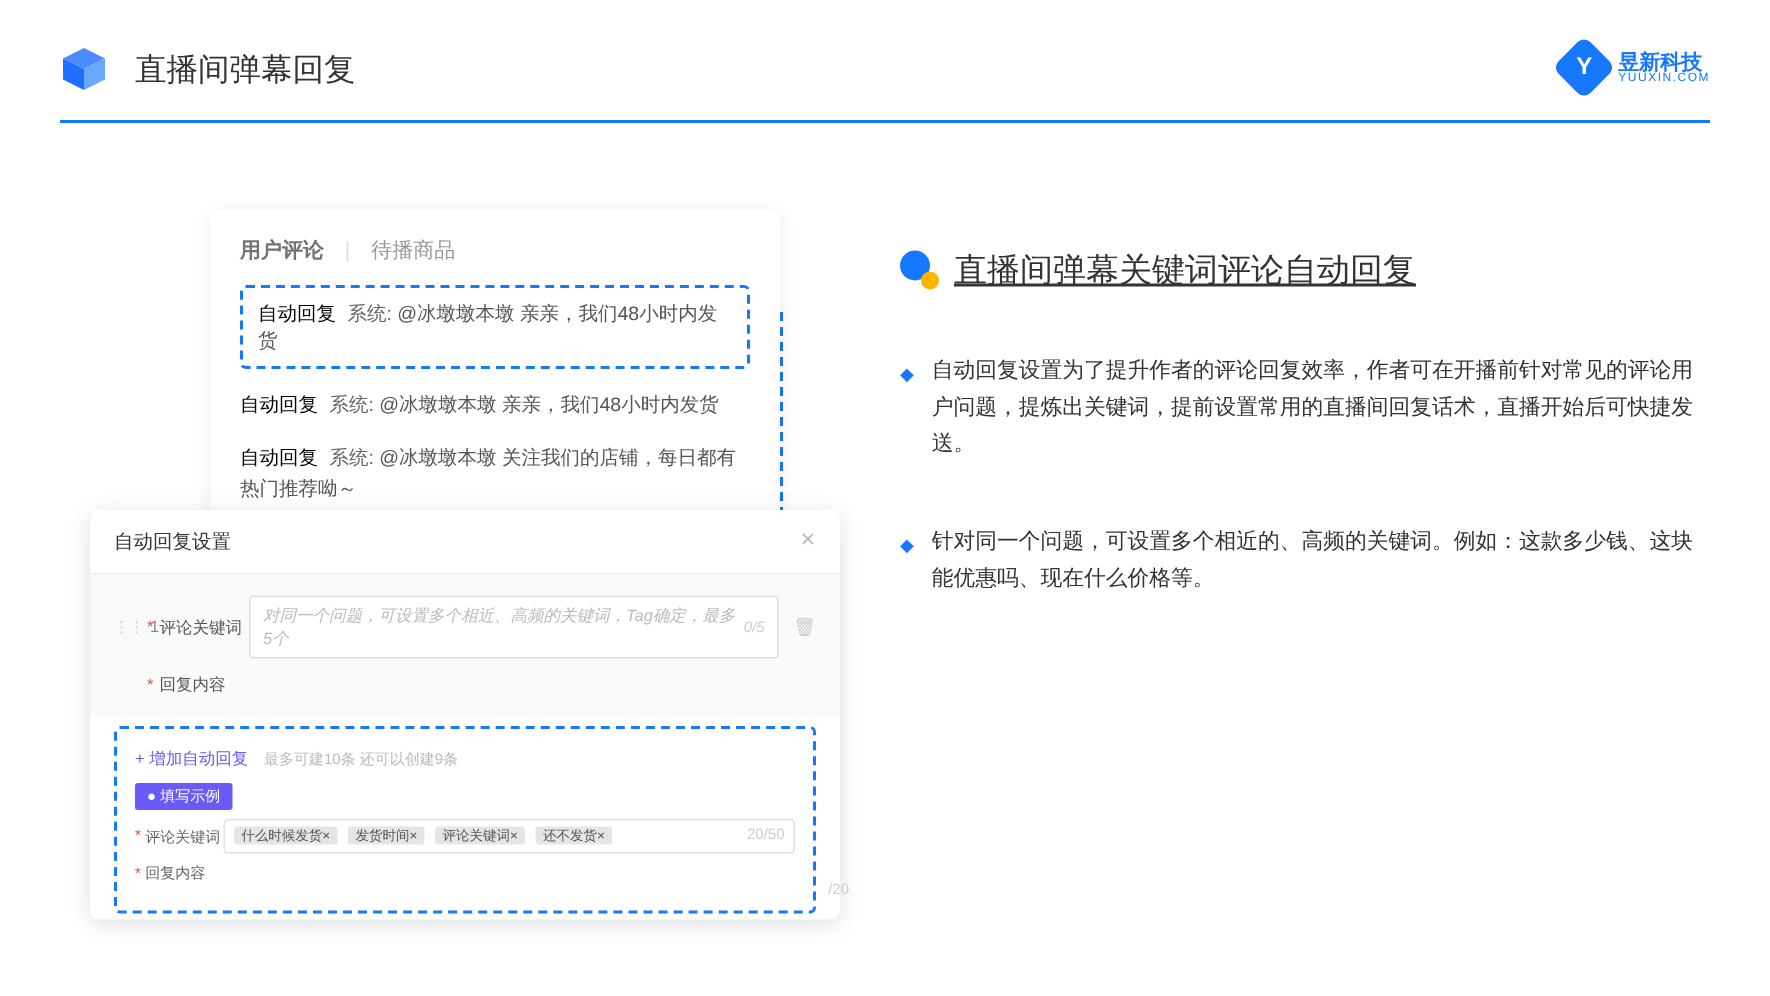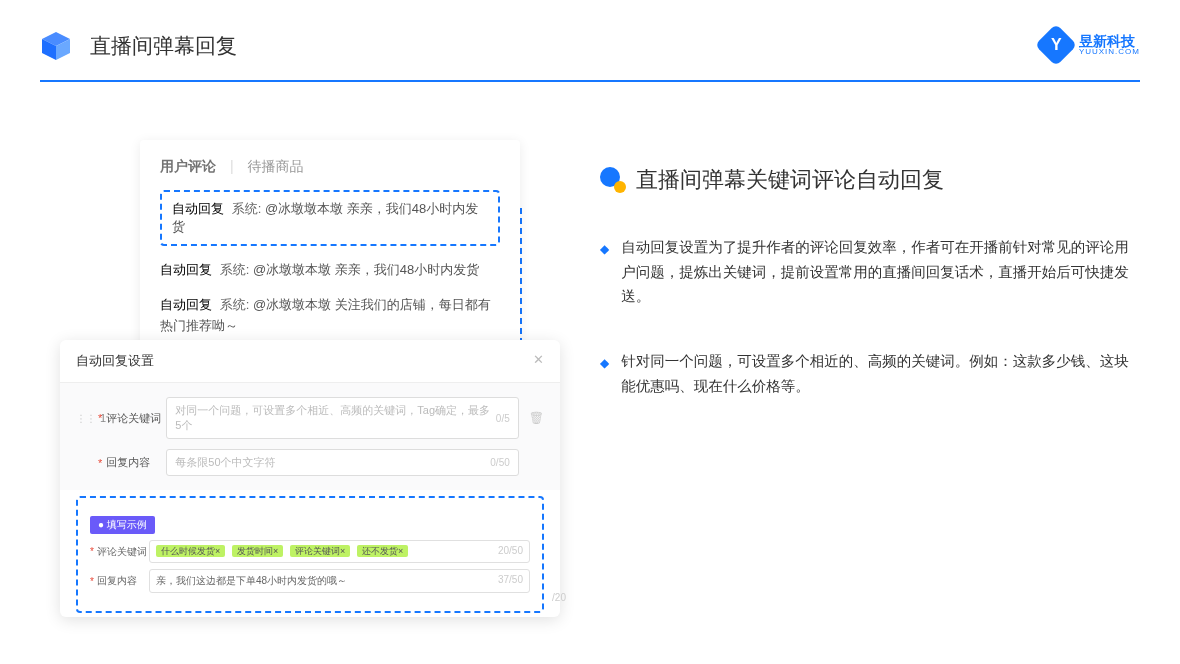--- a/index.html
+++ b/index.html
@@ -32,46 +32,46 @@
 .panel2 { position: absolute; left: 0; top: 200px; width: 500px; background: #fff; box-shadow: 0 3px 16px rgba(0,0,0,0.12); border-radius: 6px; z-index: 3; padding-bottom: 4px;}
 .modal-head { display:flex; justify-content:space-between; padding: 12px 16px; border-bottom: 1px solid #eee; font-size: 13px; color: #333;}
 .close-x { color: #bbb; cursor:pointer; }
 
 .form-stack { padding: 14px 16px 4px; background:#fafafb; }
 .form-row { display:flex; align-items:center; margin-bottom: 10px; font-size: 11px; }
 .row-idx { width: 22px; color:#888; display:flex; align-items:center;}
 .row-idx .drag { color:#ccc; margin-right:4px; font-size:10px;}
 .req { color:#e84a3a; margin-right:4px; }
 .lbl { width: 60px; color:#555; }
-.inp { flex:1; border:1px solid #ddd; border-radius:3px; padding: 5px 8px; color:#bbb; font-size:11px; background:#fff; display:flex; justify-content:space-between; align-items:center;}
+.inp { flex:1; border:1px solid #ddd; border-radius:3px; padding: 5px 8px; color:#bbb; font-size:11px; background:#fff; display:flex; justify-content:space-between; align-items:center;font-style:italic;}
 .cnt { color:#ccc; font-size:10px; }
 .trash { color:#ccc; margin-left: 10px; font-size:12px; }
 
 .dashed-block { margin: 6px 16px 0; border: 2px dashed #1677ff; border-radius:4px; padding: 10px 12px 12px; position:relative;}
 .add-link { color:#6a5af9; font-size:11px; }
 .add-hint { color:#bbb; font-size:10px; margin-left:6px; }
 .example-badge { display:inline-block; background:#6a5af9; color:#fff; font-size:10px; padding:2px 8px; border-radius:2px; margin: 8px 0 6px; }
 .ex-row { display:flex; align-items:center; font-size:10px; margin-bottom:6px; }
 .ex-lbl { width:52px; color:#666; }
 .ex-req { color:#e84a3a; margin-right:3px;}
 .ex-inp { flex:1; border:1px solid #e0e0e0; border-radius:3px; padding:4px 6px; display:flex; justify-content:space-between; color:#666; background:#fff;}
-.tag-chip { background:#bef264; padding:1px 5px; border-radius:2px; margin-right:4px; font-size:9px; color:#555;}
+.tag-chip { background:#e5e5e5; padding:1px 5px; border-radius:2px; margin-right:4px; font-size:9px; color:#555;}
 .under-cnt { position:absolute; right: -24px; bottom: 8px; font-size:10px; color:#ccc;}
 
 
 .conn1 { position:absolute; border-right:2px dashed #1677ff; }
 .conn2 { position:absolute; border-top:2px dashed #1677ff; }
 
 
 .right { position: absolute; left: 600px; top: 165px; width: 540px; }
 .rhead { display:flex; align-items:center; margin-bottom: 40px; }
 .bullet-icon { width: 26px; height: 26px; position:relative; margin-right: 10px;}
 .bi-blue { position:absolute; width:20px;height:20px;background:#1677ff;border-radius:50%; left:0; top:0;}
 .bi-org { position:absolute; width:12px;height:12px;background:#ffb400;border-radius:50%; right:0; bottom:0;}
-.rtitle { font-size: 22px; color:#333; }
+.rtitle { font-size: 22px; color:#333;text-decoration:underline; }
 .para { display:flex; margin-bottom: 40px; font-size: 14.5px; line-height: 1.7; color:#333; }
 .diamond { color:#1677ff; margin-right: 12px; margin-top:4px; font-size:12px;}
 </style>
 </head>
 <body>
 
 <div class="header">
   <div class="header-icon">
     <svg viewBox="0 0 32 32">
         <polygon points="16,2 30,9 16,16 2,9" fill="#4a8cff"></polygon>
@@ -137,50 +137,46 @@
         <div class="inp">
           <span>对同一个问题，可设置多个相近、高频的关键词，Tag确定，最多5个</span>
           <span class="cnt">0/5</span>
         </div>
         <span class="trash">🗑</span>
       </div>
       <div class="form-row">
         <span class="row-idx"></span>
         <span class="req">*</span>
         <span class="lbl">回复内容</span>
-        <div class="inp">
-          <span>每条限50个中文字符</span>
-          <span class="cnt">0/50</span>
-        </div>
         <span class="trash" style="visibility:hidden">🗑</span>
       </div>
     </div>
 
     <div class="dashed-block">
+      <div>
+        <span class="add-link">+ 增加自动回复</span>
+        <span class="add-hint">最多可建10条 还可以创建9条</span>
+      </div>
       <div class="example-badge">● 填写示例</div>
       <div class="ex-row">
         <span class="ex-req">*</span>
         <span class="ex-lbl">评论关键词</span>
         <div class="ex-inp">
           <span>
             <span class="tag-chip">什么时候发货×</span>
             <span class="tag-chip">发货时间×</span>
             <span class="tag-chip">评论关键词×</span>
             <span class="tag-chip">还不发货×</span>
           </span>
           <span class="cnt">20/50</span>
         </div>
       </div>
       <div class="ex-row">
         <span class="ex-req">*</span>
         <span class="ex-lbl">回复内容</span>
-        <div class="ex-inp">
-          <span>亲，我们这边都是下单48小时内发货的哦～</span>
-          <span class="cnt">37/50</span>
-        </div>
       </div>
       <span class="under-cnt">/20</span>
     </div>
   </div>
 </div>
 
 <div class="right">
   <div class="rhead">
     <div class="bullet-icon">
       <div class="bi-blue"></div>

